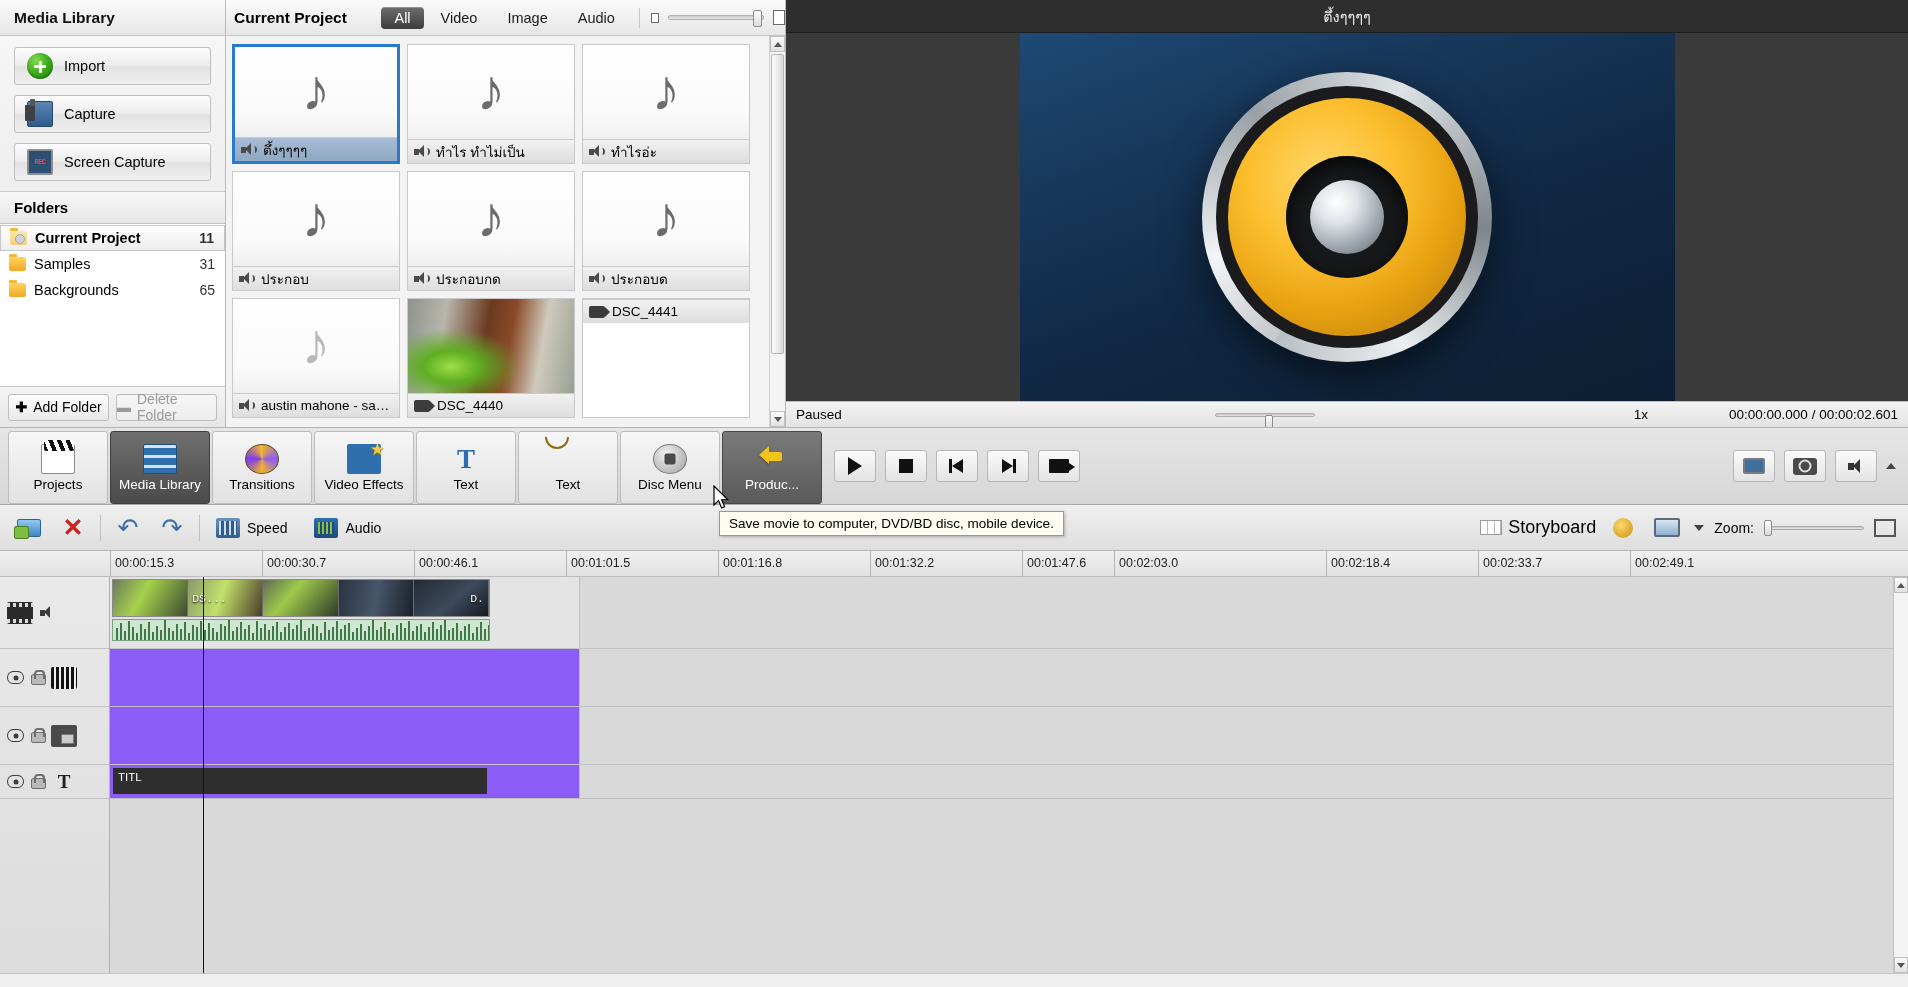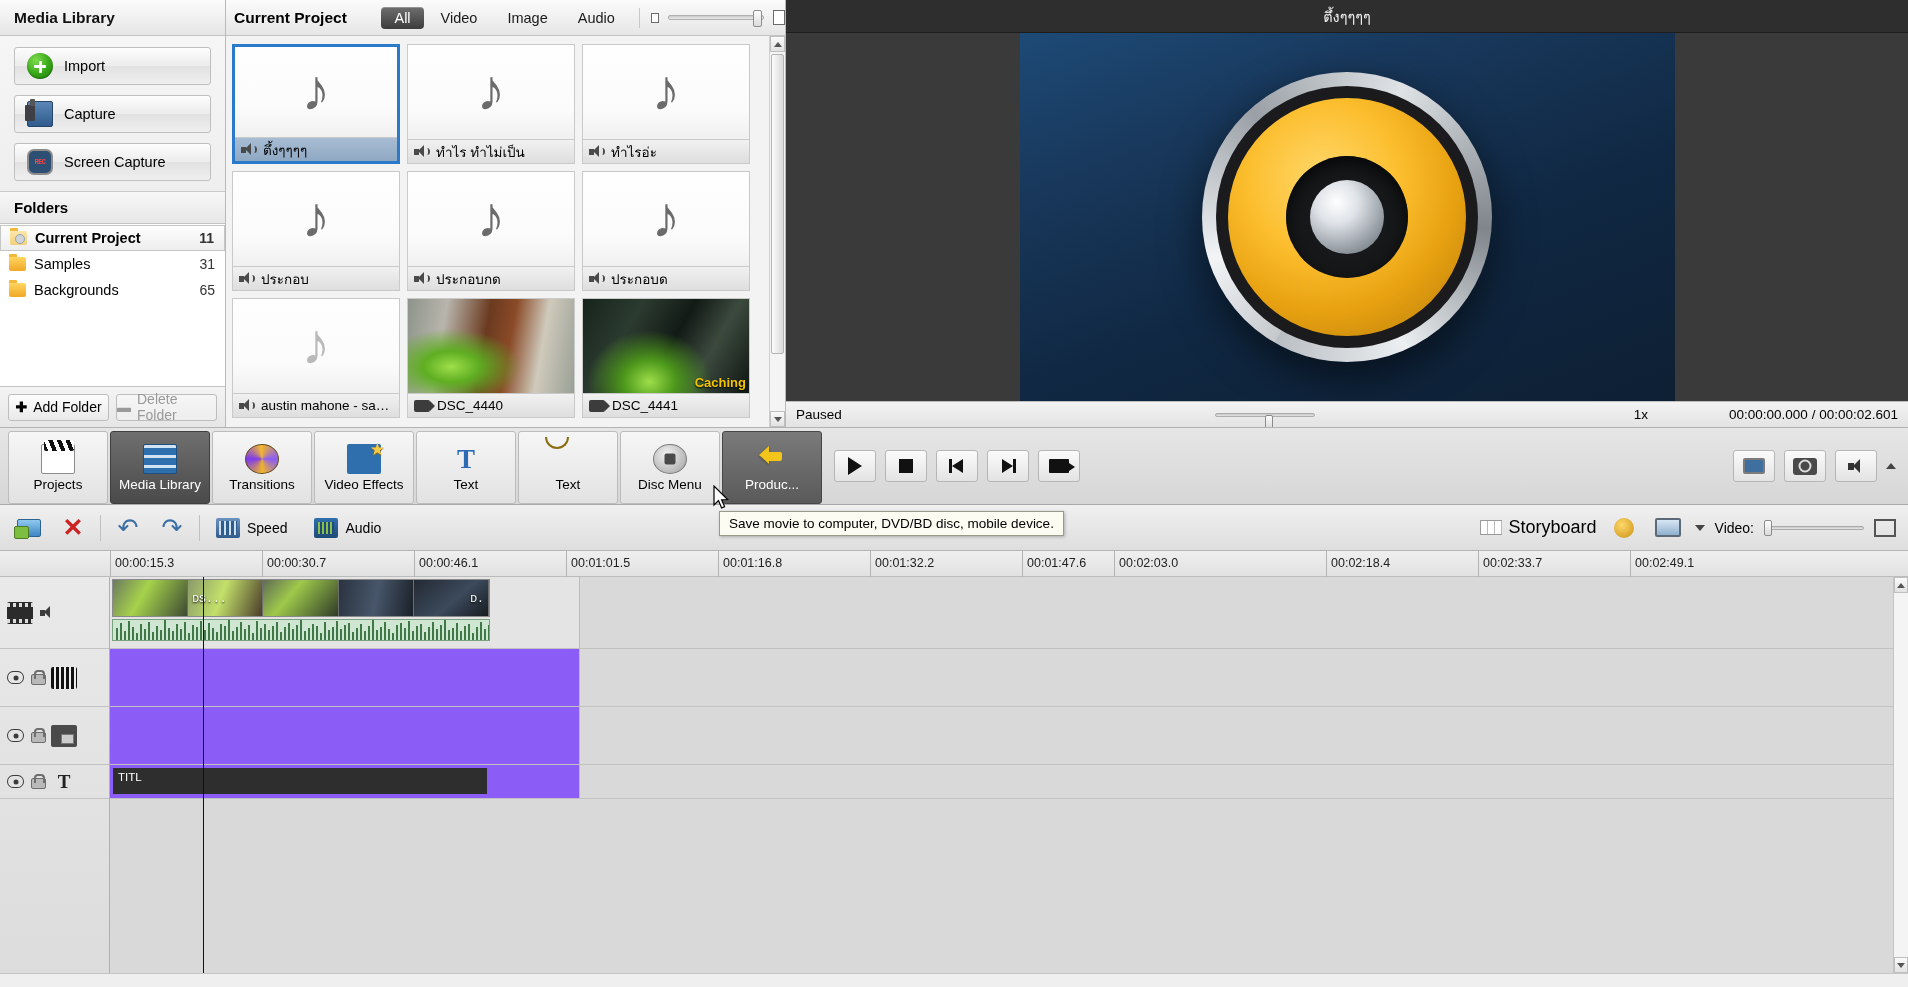--- a/index.html
+++ b/index.html
@@ -49,21 +49,21 @@
     border: 1px solid #bfbfbf; border-radius: 3px; font-size: 14.5px; cursor: pointer;
   }
   .ico { width: 26px; height: 26px; flex: 0 0 26px; position: relative; }
   .ico-import { border-radius: 50%; background: radial-gradient(circle at 34% 28%, #7ddc4e 0%, #36a616 55%, #1d7707 100%); box-shadow: inset 0 -1px 2px rgba(0,0,0,.3); }
   .ico-import::before, .ico-import::after { content:""; position:absolute; background:#fff; border-radius:1px; }
   .ico-import::before { left:7px; top:12px; width:12px; height:3px; }
   .ico-import::after { left:11.5px; top:7.5px; width:3px; height:12px; }
   .ico-cap { background: linear-gradient(to bottom,#5b86b5,#2f5c8c); border:1px solid #25456a; border-radius:2px; }
   .ico-cap::before { content:""; position:absolute; left:-3px; top:3px; width:10px; height:16px; background:#3f3f46; border-radius:1px; }
   .ico-cap::after { content:""; position:absolute; left:2px; top:-3px; width:5px; height:7px; background:#555; border-radius:1px; }
-  .ico-screen { background:#2d4f73; border:2px solid #8d8d8d; border-radius:7px; display:flex; align-items:center; justify-content:center; }
+  .ico-screen { background:#2d4f73; border:2px solid #8d8d8d; border-radius:2px; display:flex; align-items:center; justify-content:center; }
   .ico-screen span { color:#ff4040; font-size:7px; font-weight:bold; font-family:"Liberation Mono", monospace; letter-spacing:-.5px; }
   .folders-hdr { height: 32px; display:flex; align-items:center; padding-left:14px; font-weight:bold; font-size:15px;
     background: linear-gradient(to bottom,#f7f7f7,#e7e7e7); border-bottom:1px solid #c4c4c4; }
   .folder-list { flex:1; background:#fff; border-bottom:1px solid #c4c4c4; padding-top:1px; overflow:hidden; }
   .folder-row { height:26px; display:flex; align-items:center; padding:0 10px 0 9px; font-size:14.5px; cursor:pointer; }
   .folder-row.active { background: linear-gradient(to bottom,#fefefe,#ededed); border:1px solid #c6c6c6; font-weight:bold; }
   .folder-row .fico { width:17px; height:14px; flex:0 0 17px; margin-right:8px; position:relative;
     background: linear-gradient(to bottom,#ffd560,#f0a827); border-radius:1px 2px 2px 2px; }
   .folder-row .fico::before { content:""; position:absolute; top:-3px; left:0; width:8px; height:3px; background:#f3b73b; border-radius:1px 1px 0 0; }
   .folder-row.active .fico { background: linear-gradient(to bottom,#fde7ad,#f3cf7a); }
@@ -429,27 +429,20 @@
                   radial-gradient(ellipse at 26% 72%, #9ede4a 0%, #5fae22 16%, rgba(0,0,0,0) 40%),
                   linear-gradient(100deg,#8d948b 0%,#b8b5ac 22%,#6b3a20 46%,#8a4a27 60%,#cfcabc 78%,#9aa096 100%);"></div>
             </div>
             <div class="cell-label">
               <span class="camico"></span>
               <span class="lbl-txt">DSC_4440</span>
             </div>
           </div>
 
           <div class="cell">
-            <div class="cell-thumb">
-              <div class="vthumb" style="background:
-                  radial-gradient(ellipse at 40% 88%, #9ede4a 0%, #4e9a1c 18%, rgba(0,0,0,0) 44%),
-                  linear-gradient(120deg,#16241c 0%,#2c3b30 28%,#121a16 52%,#3c4a3e 72%,#0e1512 100%);">
-                <span class="badge-caching">Caching</span>
-              </div>
-            </div>
             <div class="cell-label">
               <span class="camico"></span>
               <span class="lbl-txt">DSC_4441</span>
             </div>
           </div>
 
         </div>
         <div class="scrollbar">
           <div class="sb-btn">
               <span class="sb-arrow sb-up"></span>
@@ -598,21 +591,21 @@
           </span>
         <span>Storyboard</span>
       </div>
       <div class="tl-ico">
           <span class="i-mic2"></span>
         </div>
       <div class="tl-ico">
           <span class="i-mon2"></span>
         </div>
       <span class="caret-up" style="transform:rotate(180deg)"></span>
-      <span class="zoom-lab">Video:</span>
+      <span class="zoom-lab">Zoom:</span>
       <div class="zoom-slider">
         <div class="zoom-track"></div>
         <div class="zoom-knob"></div>
       </div>
       <div class="fit-ico"></div>
     </div>
   </div>
 
   <div class="tl-ruler">
     <div class="tick" style="left:110px">00:00:15.3</div>

